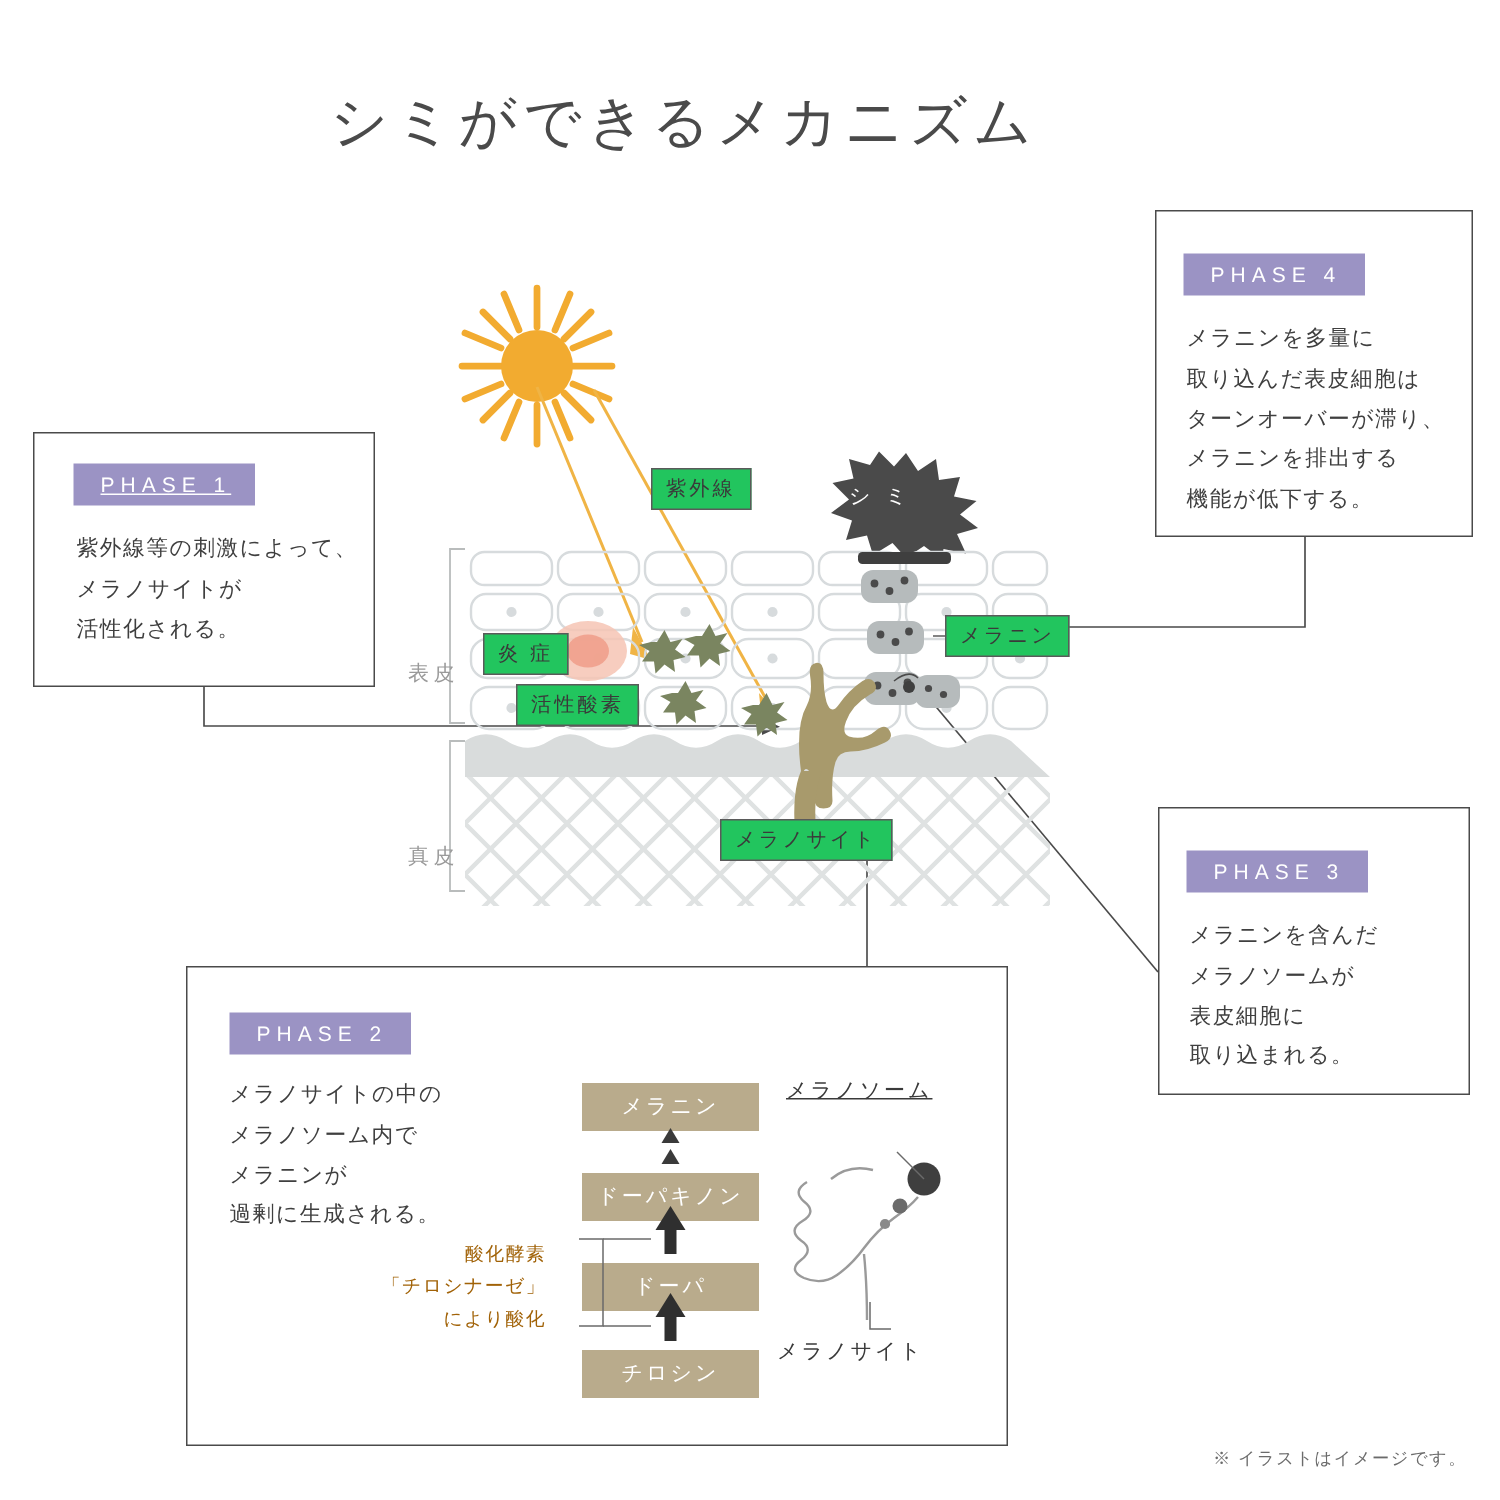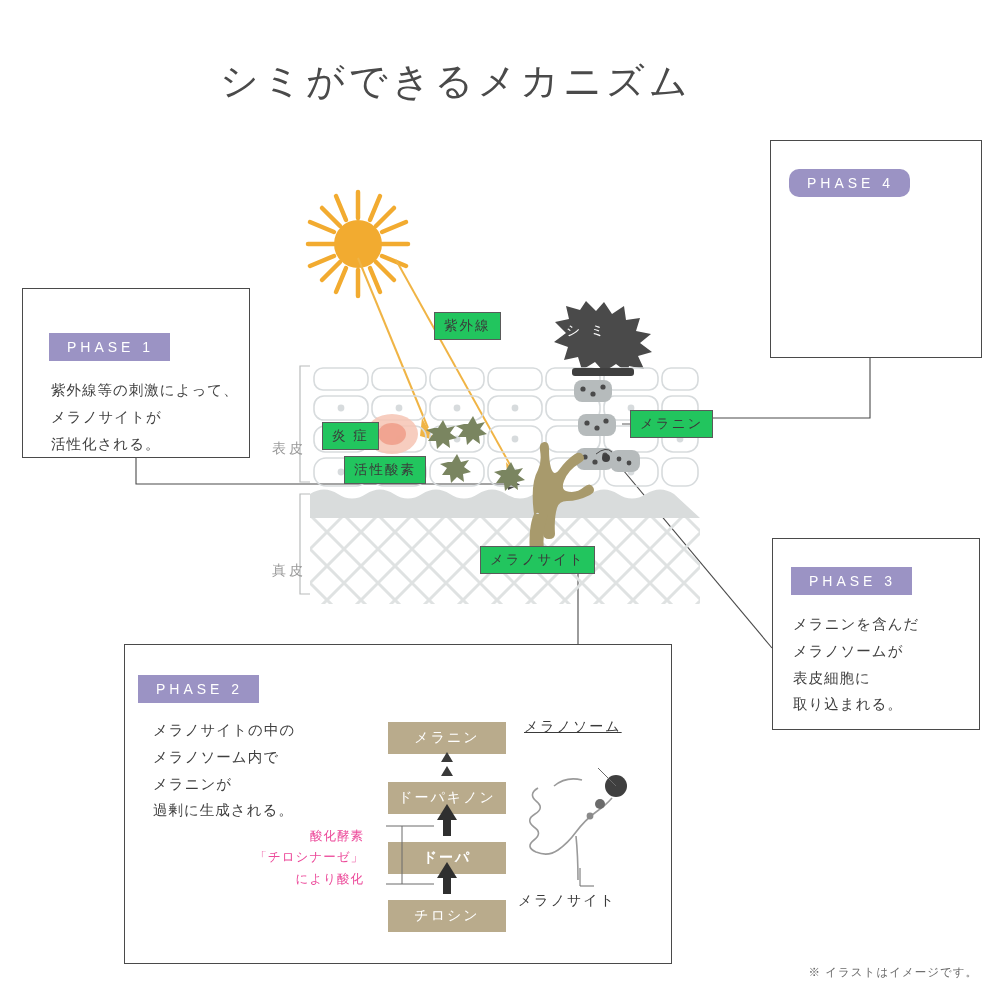--- a/index.html
+++ b/index.html
@@ -49,33 +49,33 @@
   }
   .phase-body {
     font-size: 14.5px;
     line-height: 1.85;
     color: #3f3f3f;
     letter-spacing: 1px;
     white-space: pre-line;
   }
 
   #phase1 { left: 22px; top: 288px; width: 228px; height: 170px; }
-  #phase1 .phase-tag { margin: 44px 0 0 26px; }
+  #phase1 .phase-tag { margin: 20px 0 0 26px; text-decoration: underline; }
   #phase1 .phase-body { margin: 16px 0 0 28px; }
 
   #phase4 { left: 770px; top: 140px; width: 212px; height: 218px; }
-  #phase4 .phase-tag { margin: 28px 0 0 18px; border-radius: 10px; }
+  #phase4 .phase-tag { margin: 28px 0 0 18px; }
   #phase4 .phase-body { margin: 16px 0 0 20px; }
 
   #phase3 { left: 772px; top: 538px; width: 208px; height: 192px; }
   #phase3 .phase-tag { margin: 28px 0 0 18px; }
   #phase3 .phase-body { margin: 16px 0 0 20px; }
 
   #phase2 { left: 124px; top: 644px; width: 548px; height: 320px; }
-  #phase2 .phase-tag { margin: 30px 0 0 13px; }
+  #phase2 .phase-tag { margin: 30px 0 0 28px; }
   #phase2 .phase-body { margin: 14px 0 0 28px; width: 220px; }
 
   
   .mini-label {
     border: 1px solid #5a5a5a;
     background: #22c55e;
     font-size: 13.5px;
     letter-spacing: 2px;
     color: #3a3a3a;
     padding: 4px 9px;
@@ -90,21 +90,21 @@
     font-size: 14px;
     letter-spacing: 2px;
     text-align: center;
     width: 118px;
     padding: 7px 0;
     box-sizing: border-box;
   }
   .chain-caption {
     font-size: 12.5px;
     line-height: 1.7;
-    color: #ec4899;
+    color: #a16207;
     letter-spacing: 1px;
     text-align: right;
     white-space: pre-line;
   }
   .flow-side-label {
     font-size: 14px;
     letter-spacing: 2px;
     color: #3a3a3a;
     white-space: nowrap;
   }
@@ -339,41 +339,46 @@
 
   <div class="abs phase-box" id="phase1">
     <div class="phase-tag">PHASE 1</div>
     <div class="phase-body">紫外線等の刺激によって、
 メラノサイトが
 活性化される。</div>
   </div>
 
   <div class="abs phase-box" id="phase4">
     <div class="phase-tag">PHASE 4</div>
+    <div class="phase-body">メラニンを多量に
+取り込んだ表皮細胞は
+ターンオーバーが滞り、
+メラニンを排出する
+機能が低下する。</div>
   </div>
 
   <div class="abs phase-box" id="phase3">
     <div class="phase-tag">PHASE 3</div>
     <div class="phase-body">メラニンを含んだ
 メラノソームが
 表皮細胞に
 取り込まれる。</div>
   </div>
 
   <div class="abs phase-box" id="phase2">
     <div class="phase-tag">PHASE 2</div>
     <div class="phase-body">メラノサイトの中の
 メラノソーム内で
 メラニンが
 過剰に生成される。</div>
   </div>
 
   <div class="abs chain-box" style="left:388px;top:722px;">メラニン</div>
   <div class="abs chain-box" style="left:388px;top:782px;">ドーパキノン</div>
-  <div class="abs chain-box" style="left:388px;top:842px;font-weight:bold;">ドーパ</div>
+  <div class="abs chain-box" style="left:388px;top:842px;">ドーパ</div>
   <div class="abs chain-box" style="left:388px;top:900px;">チロシン</div>
 
   <svg class="abs" style="left:330px;top:714px;" width="180" height="200">
 
     <polygon points="117,52 123,62 111,62" fill="#3a3a3a"></polygon>
     <polygon points="117,38 123,48 111,48" fill="#3a3a3a"></polygon>
 
     <g fill="#2f2f2f">
       <rect x="113" y="100" width="8" height="22"></rect>
       <polygon points="117,90 127,106 107,106"></polygon>

